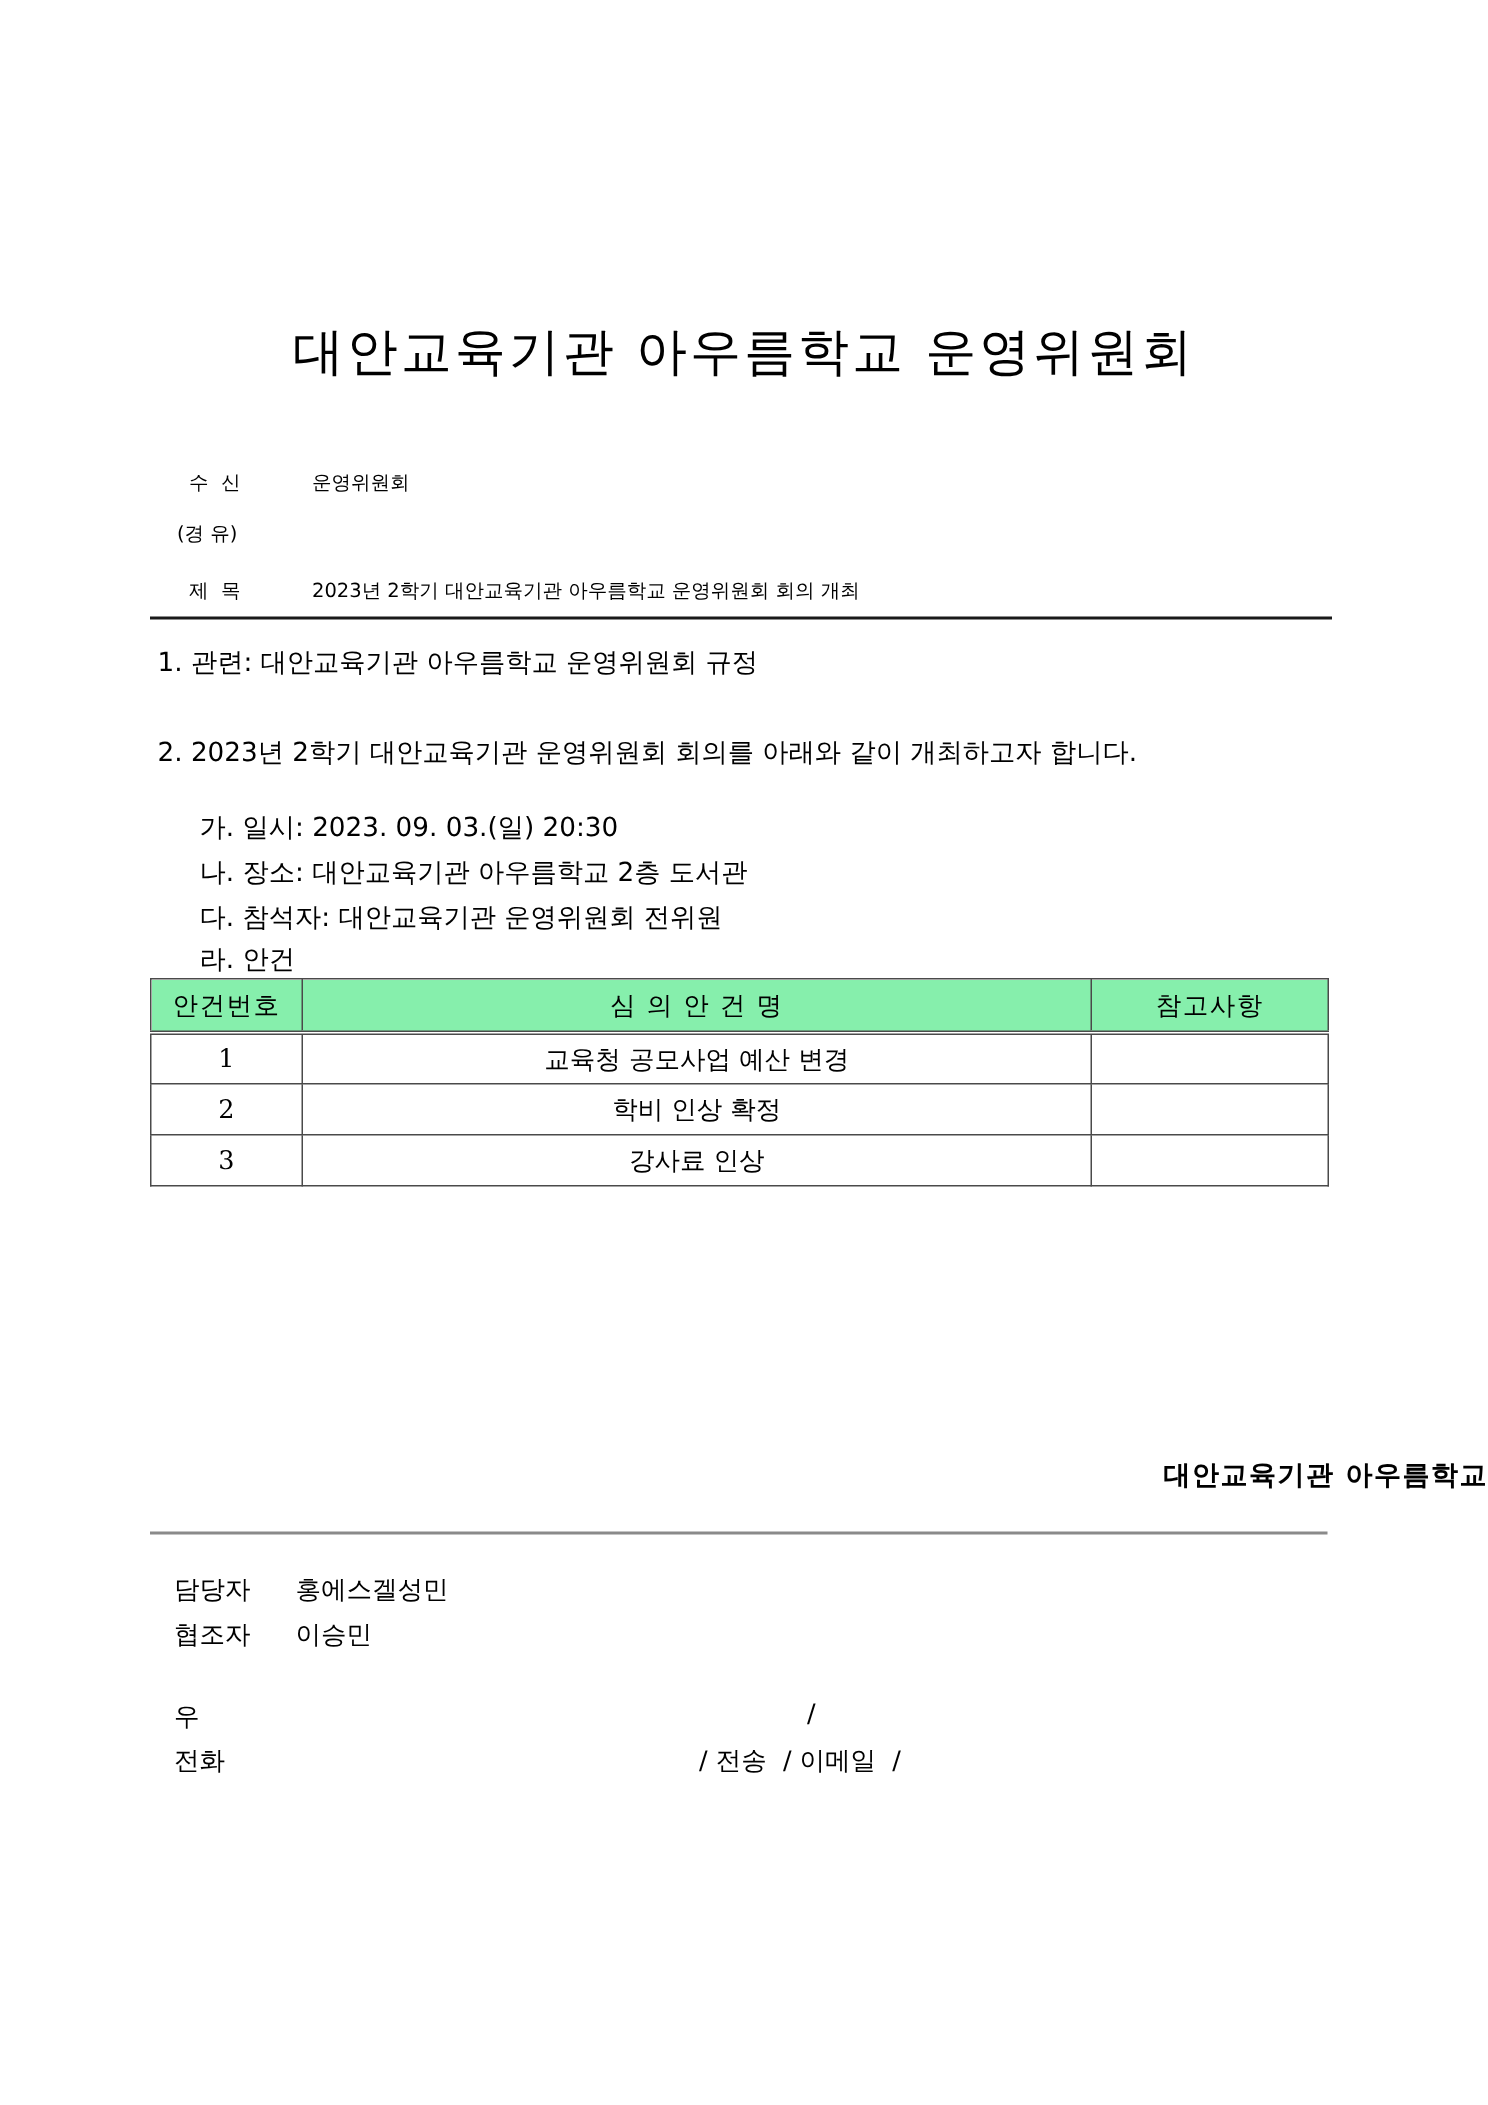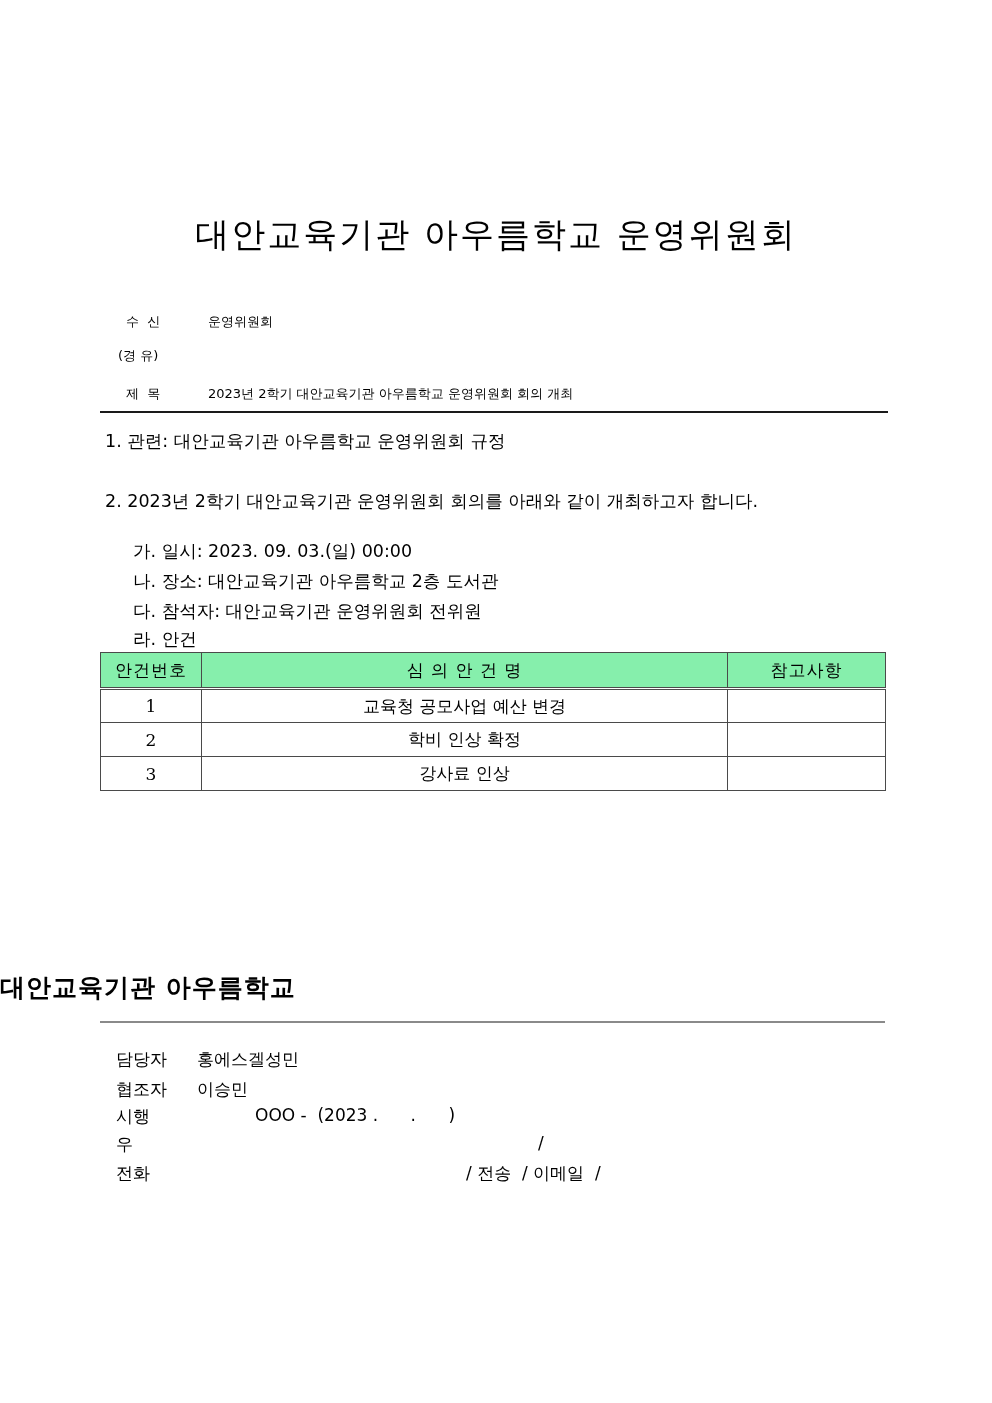--- a/index.html
+++ b/index.html
@@ -59,22 +59,22 @@
     letter-spacing: 1px;
   }
   .agenda td { height: 34px; font-weight: 400; }
   .col-no { width: 101px; }
   .col-name { width: 526px; }
   .col-note { width: 158px; }
 
   
   .org-name {
     left: 0; right: 0; top: 971px;
-    text-align: left;
-    font-size: 25px;
+    text-align: right;
+    font-size: 18px;
     font-weight: 700;
     letter-spacing: 1px;
   }
   .footer-rule {
     left: 100px; width: 785px; top: 1021px;
     border-top: 2px solid #8a8a8a;
   }
 
   
   .f-row { position: absolute; left: 0; width: 100%; height: 24px; }
@@ -102,21 +102,21 @@
   <div class="abs field-label" style="left:118px; top:347px;">(경 유)</div>
 
   <div class="abs field-label" style="left:126px; top:385px;">제  목</div>
   <div class="abs field-label" style="left:208px; top:385px;">2023년 2학기 대안교육기관 아우름학교 운영위원회 회의 개최</div>
 
   <div class="abs hdr-rule"></div>
 
   <div class="abs body-line" style="left:105px; top:429px;">1. 관련: 대안교육기관 아우름학교 운영위원회 규정</div>
   <div class="abs body-line" style="left:105px; top:489px;text-align:center;">2. 2023년 2학기 대안교육기관 운영위원회 회의를 아래와 같이 개최하고자 합니다.</div>
 
-  <div class="abs body-line" style="left:133px; top:539px;">가. 일시: 2023. 09. 03.(일) 00:00</div>
+  <div class="abs body-line" style="left:133px; top:539px;">가. 일시: 2023. 09. 03.(일) 20:30</div>
   <div class="abs body-line" style="left:133px; top:569px;">나. 장소: 대안교육기관 아우름학교 2층 도서관</div>
   <div class="abs body-line" style="left:133px; top:599px;">다. 참석자: 대안교육기관 운영위원회 전위원</div>
   <div class="abs body-line" style="left:133px; top:627px;">라. 안건</div>
 
   <table class="agenda">
     <thead>
       <tr>
         <th class="col-no">안건번호</th>
         <th class="col-name">심 의 안 건 명</th>
         <th class="col-note">참고사항</th>
@@ -147,24 +147,20 @@
   <div class="abs footer-rule"></div>
 
   <div class="f-row" style="top:1048px;">
     <span class="f-label">담당자</span>
     <span class="f-value fv-0">홍에스겔성민</span>
   </div>
   <div class="f-row" style="top:1078px;">
     <span class="f-label">협조자</span>
     <span class="f-value fv-1">이승민</span>
   </div>
-  <div class="f-row" style="top:1105px;">
-    <span class="f-label">시행</span>
-    <span class="f-value fv-2">OOO -  (2023 .      .      )</span>
-  </div>
   <div class="f-row" style="top:1133px;">
     <span class="f-label">우</span>
     <span class="f-value fv-3">/</span>
   </div>
   <div class="f-row" style="top:1162px;">
     <span class="f-label">전화</span>
     <span class="f-value fv-4">/ 전송  / 이메일  /</span>
   </div>
 
 </div>

